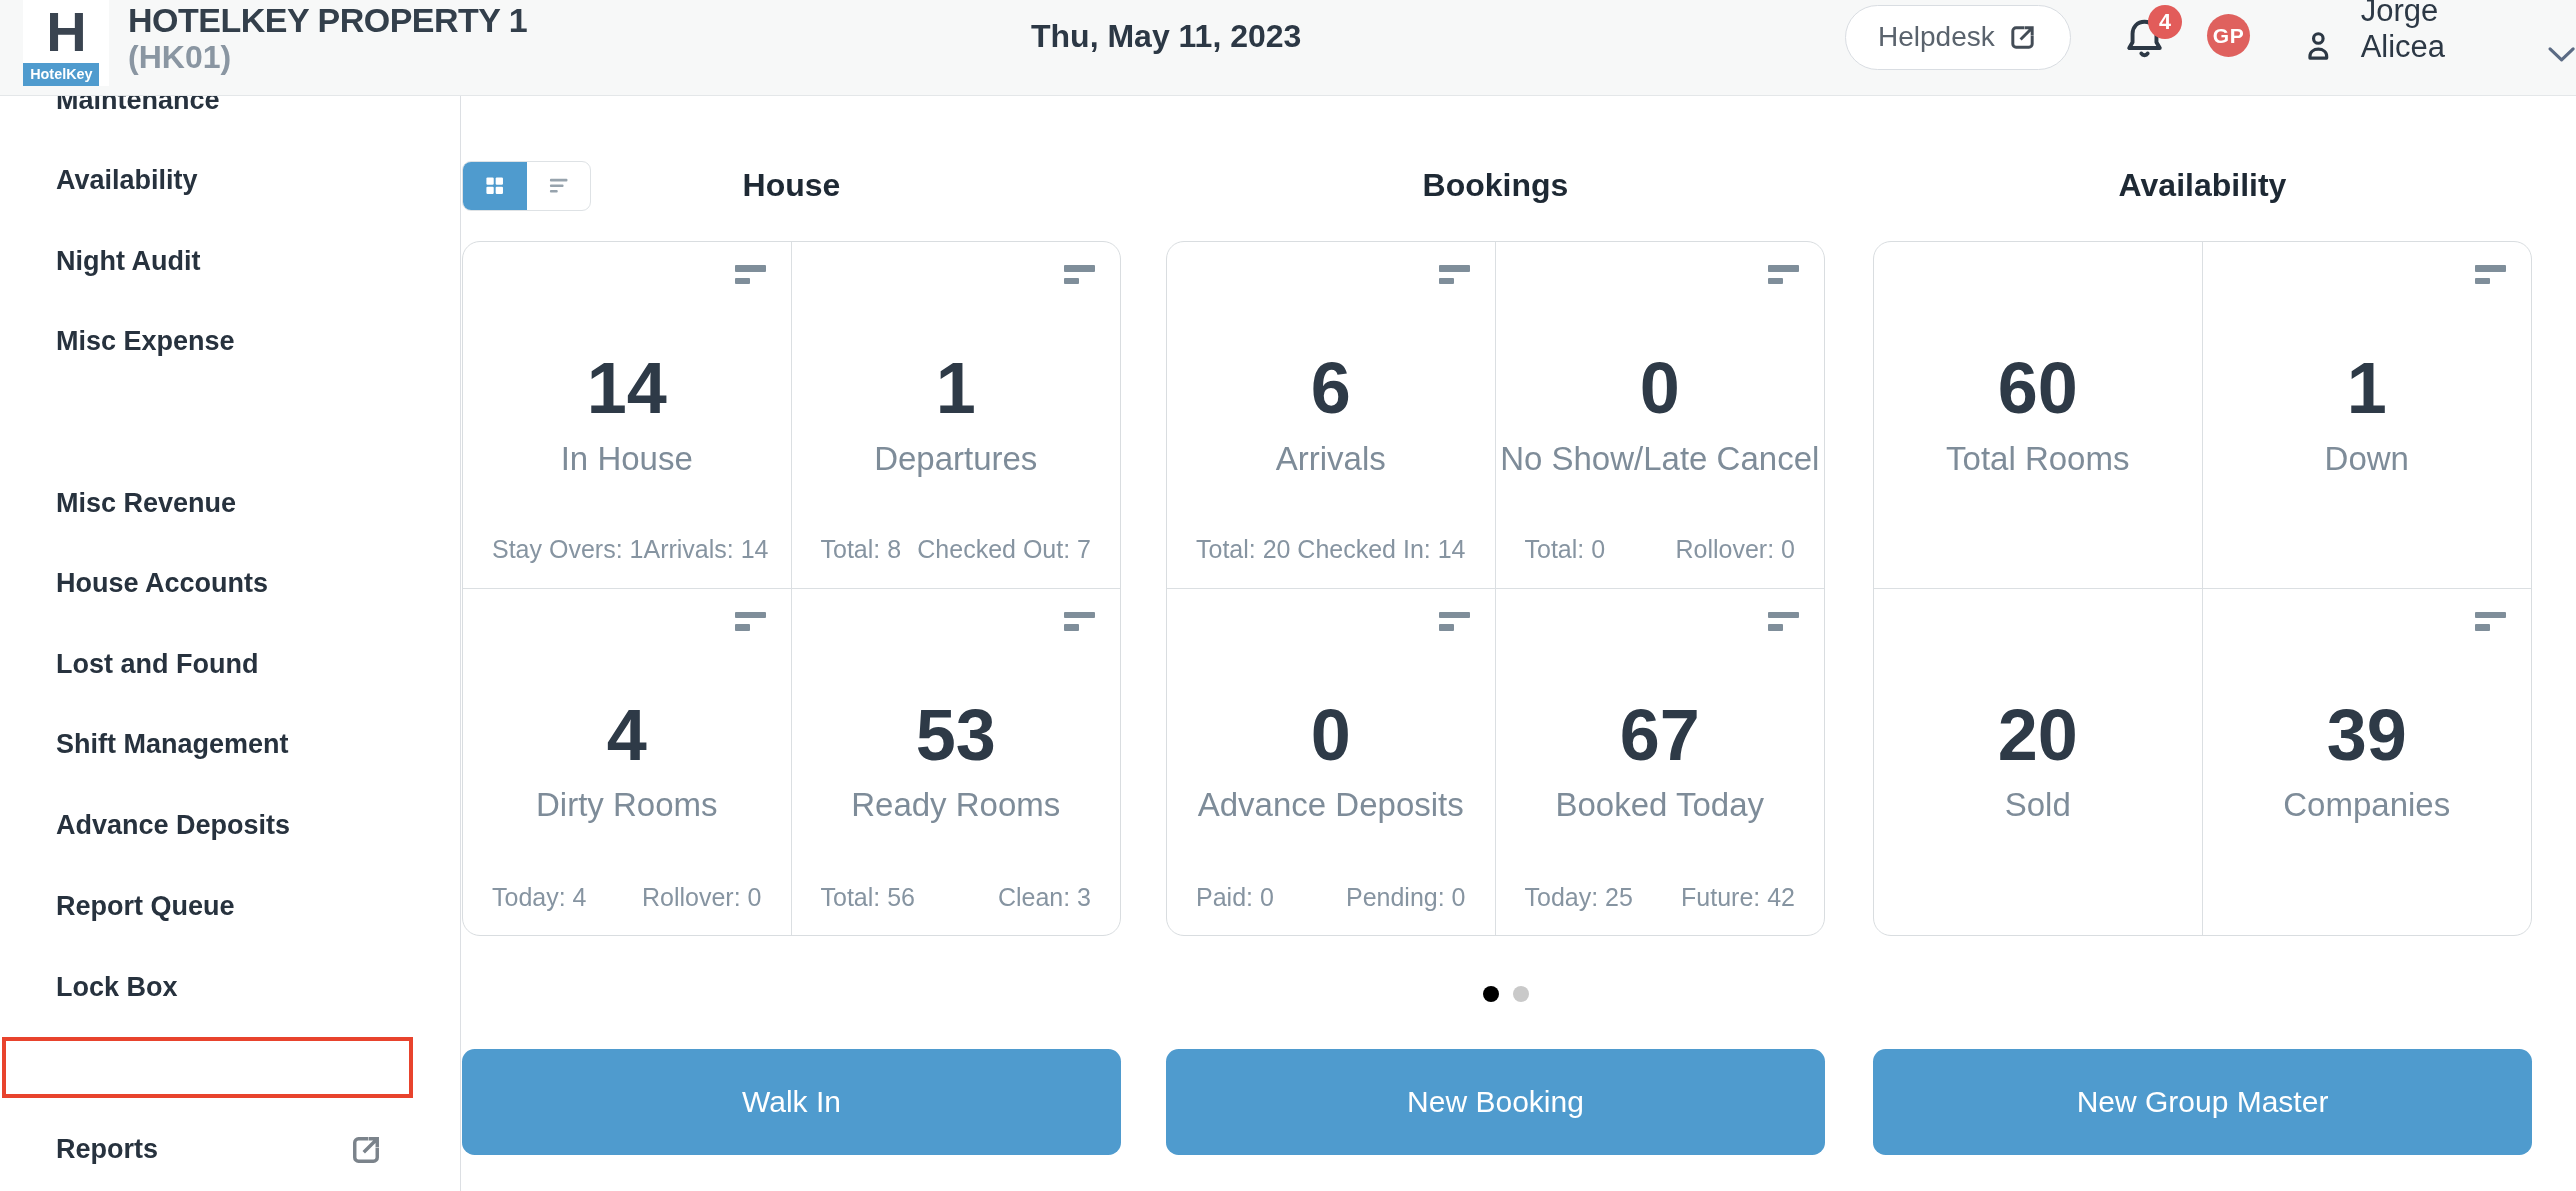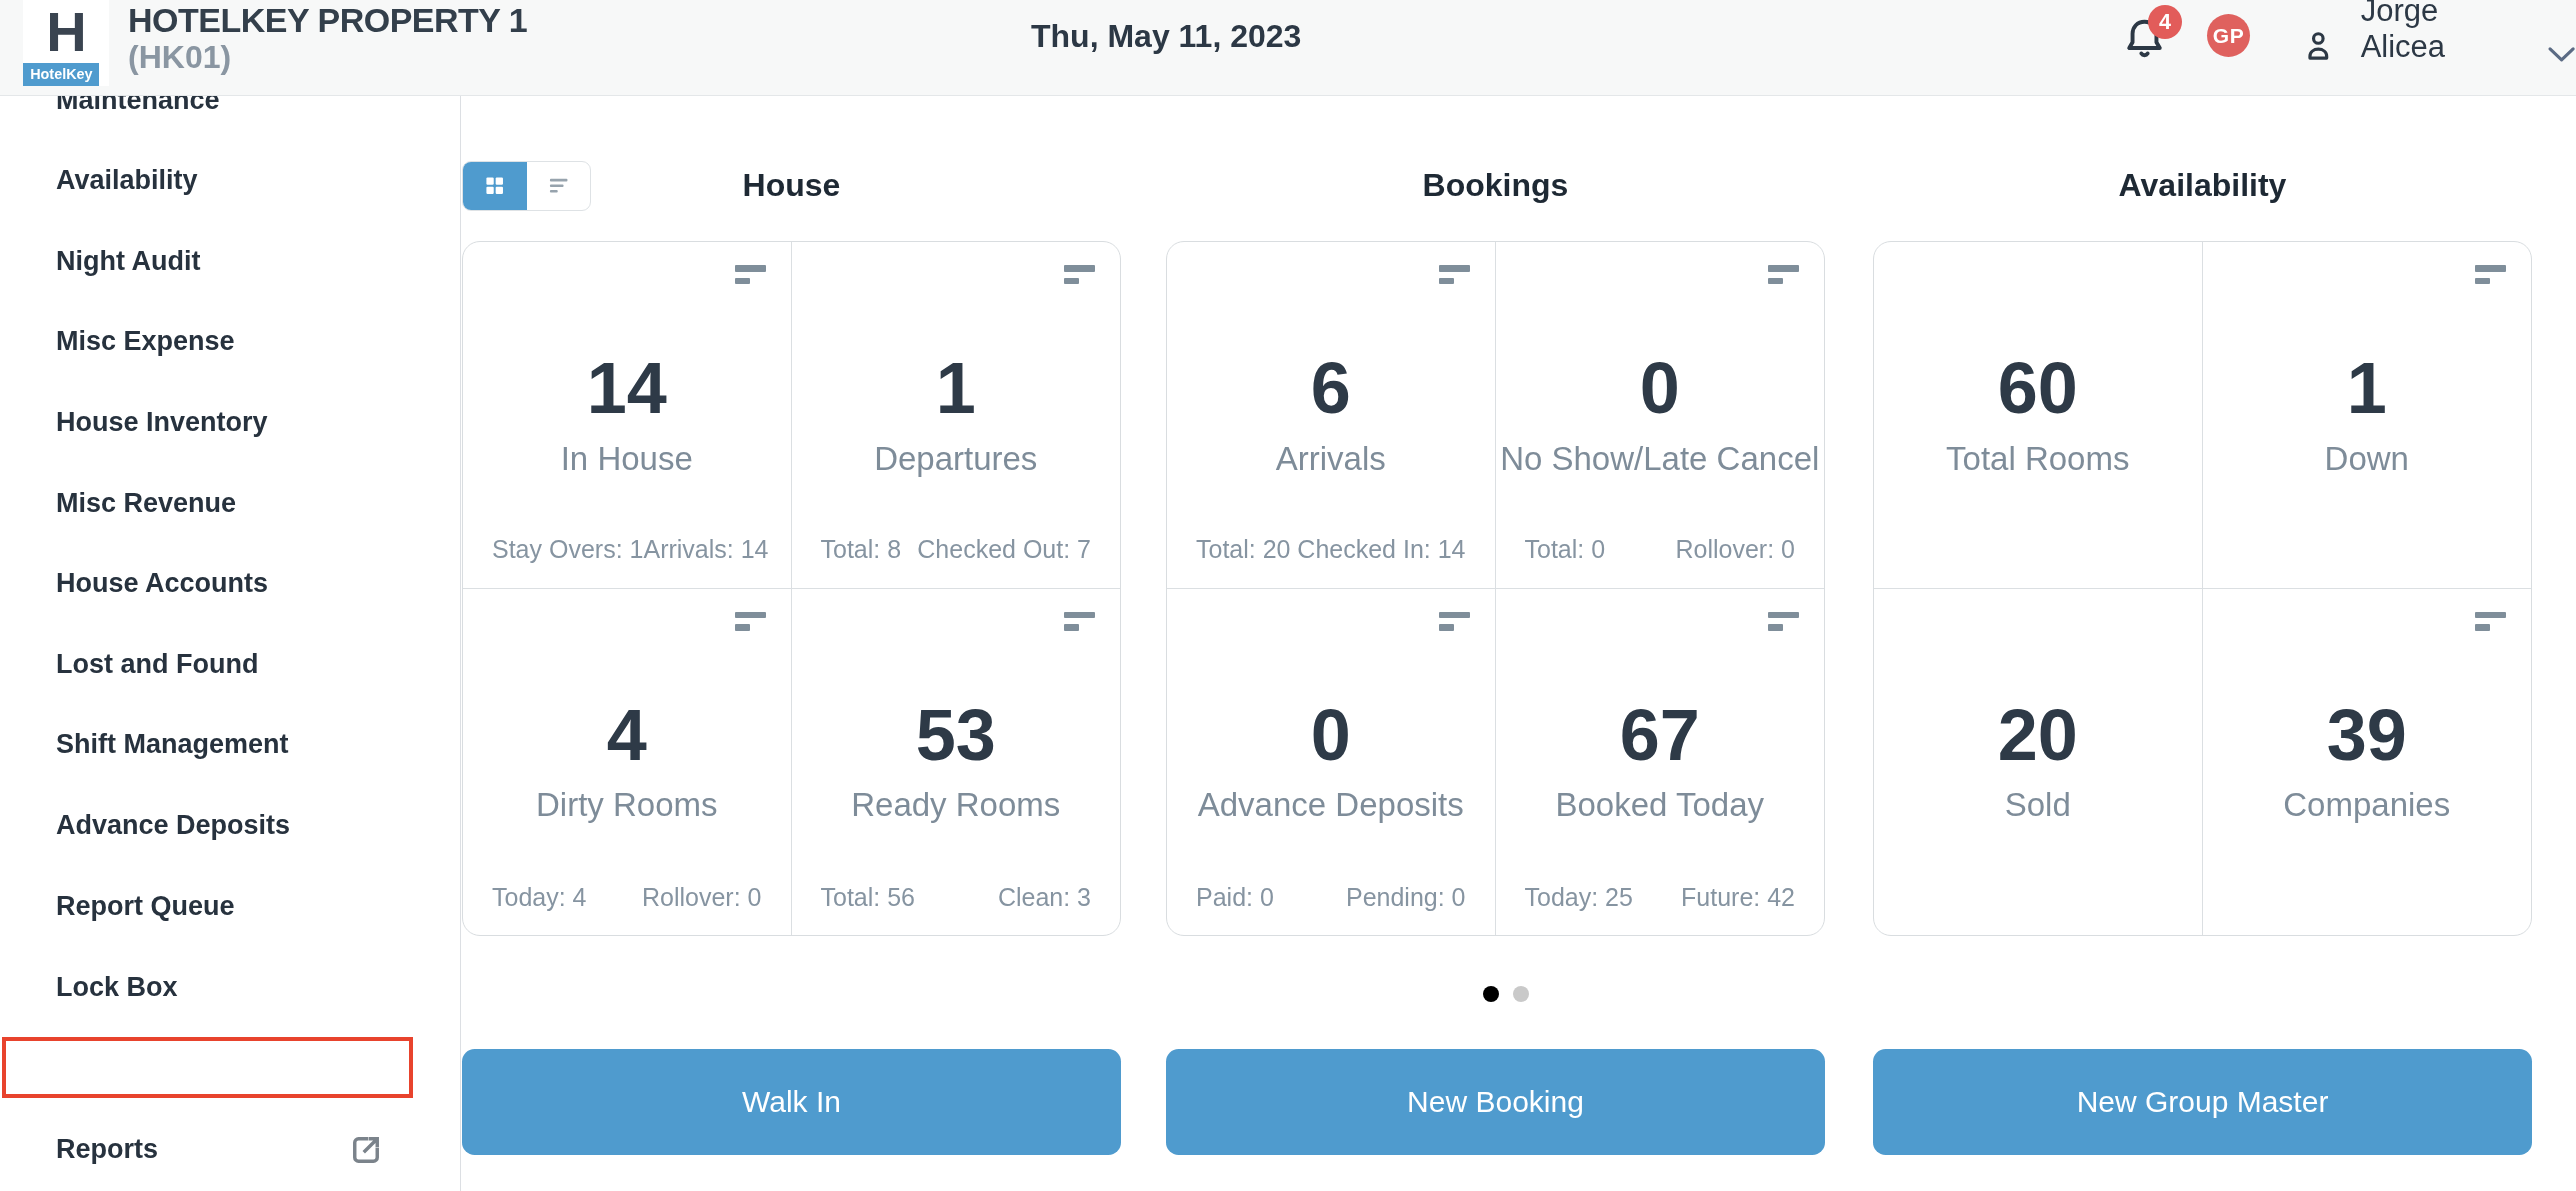--- a/index.html
+++ b/index.html
@@ -95,20 +95,26 @@
     <div class="logo">
       <div class="logo-h">H</div>
       <div class="logo-brand">HotelKey</div>
     </div>
     <div class="title-block">
       <div class="prop-name">HOTELKEY PROPERTY 1</div>
       <div class="prop-code">(HK01)</div>
     </div>
     <div class="biz-date">Thu, May 11, 2023</div>
 
+    <button class="helpdesk">
+      <span>Helpdesk</span>
+      <svg viewBox="0 0 24 24">
+          <use href="#ext-link"></use>
+        </svg>
+    </button>
 
     <div class="bell-wrap">
       <svg class="bell-svg" viewBox="0 0 24 24" fill="none" stroke="currentColor" stroke-width="2" stroke-linejoin="round">
         <path d="M12 3.2c-3.7 0-6.1 2.7-6.1 6.1v4.4L4.2 16.6h15.6L18.1 13.7V9.3c0-3.4-2.4-6.1-6.1-6.1z"></path>
         <path d="M10.4 19.4a1.9 1.9 0 0 0 3.2 0" stroke-linecap="round"></path>
       </svg>
       <span class="badge">4</span>
     </div>
 
     <div class="avatar">GP</div>
@@ -130,23 +136,20 @@
         <span class="nav-label">Maintenance</span>
       </div>
     <div class="nav-item" style="top:44px">
         <span class="nav-label">Availability</span>
       </div>
     <div class="nav-item" style="top:125px">
         <span class="nav-label">Night Audit</span>
       </div>
     <div class="nav-item" style="top:205px">
         <span class="nav-label">Misc Expense</span>
-      </div>
-    <div class="nav-item" style="top:286px">
-        <span class="nav-label">House Inventory</span>
       </div>
     <div class="nav-item" style="top:367px">
         <span class="nav-label">Misc Revenue</span>
       </div>
     <div class="nav-item" style="top:447px">
         <span class="nav-label">House Accounts</span>
       </div>
     <div class="nav-item" style="top:528px">
         <span class="nav-label">Lost and Found</span>
       </div>

